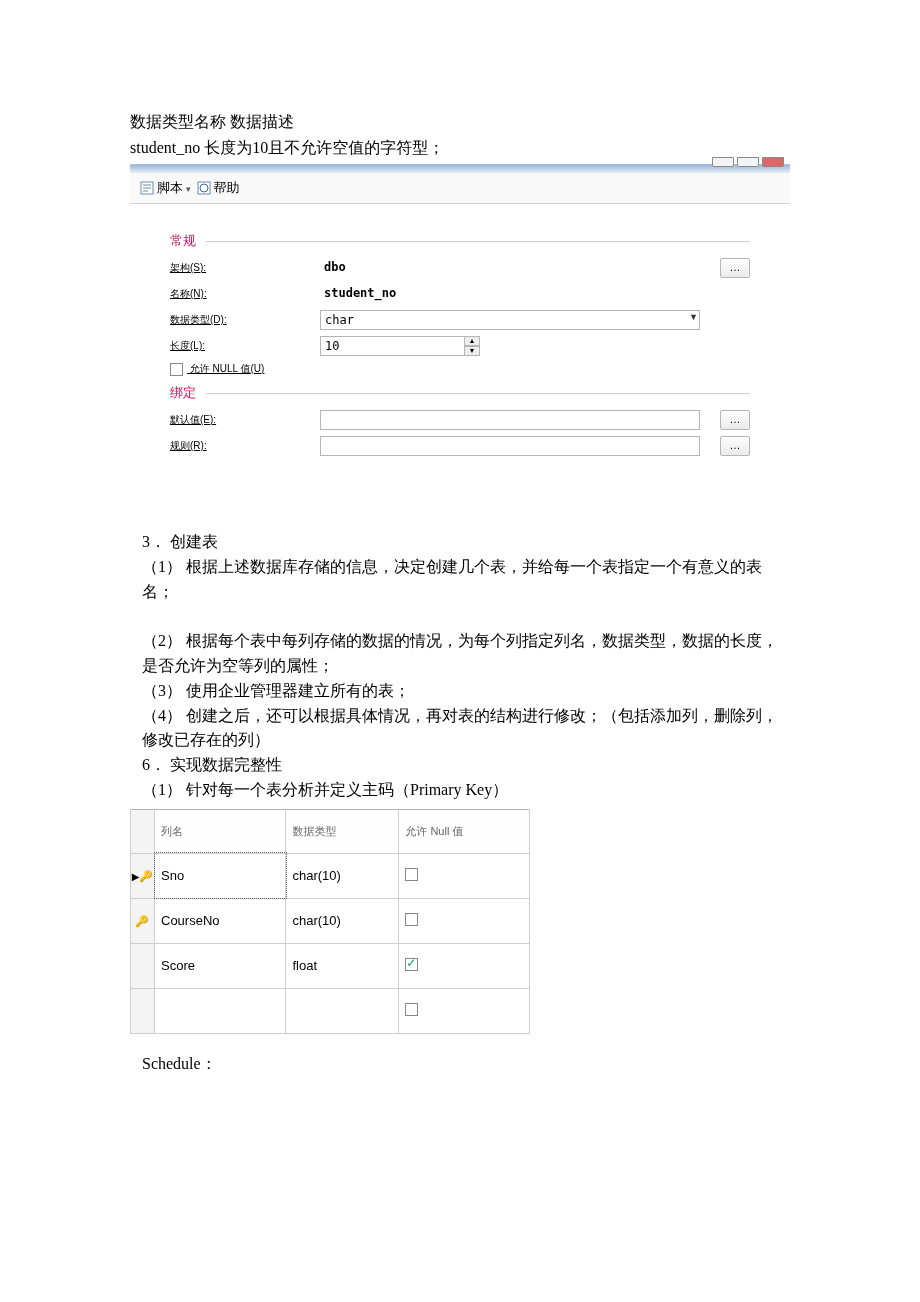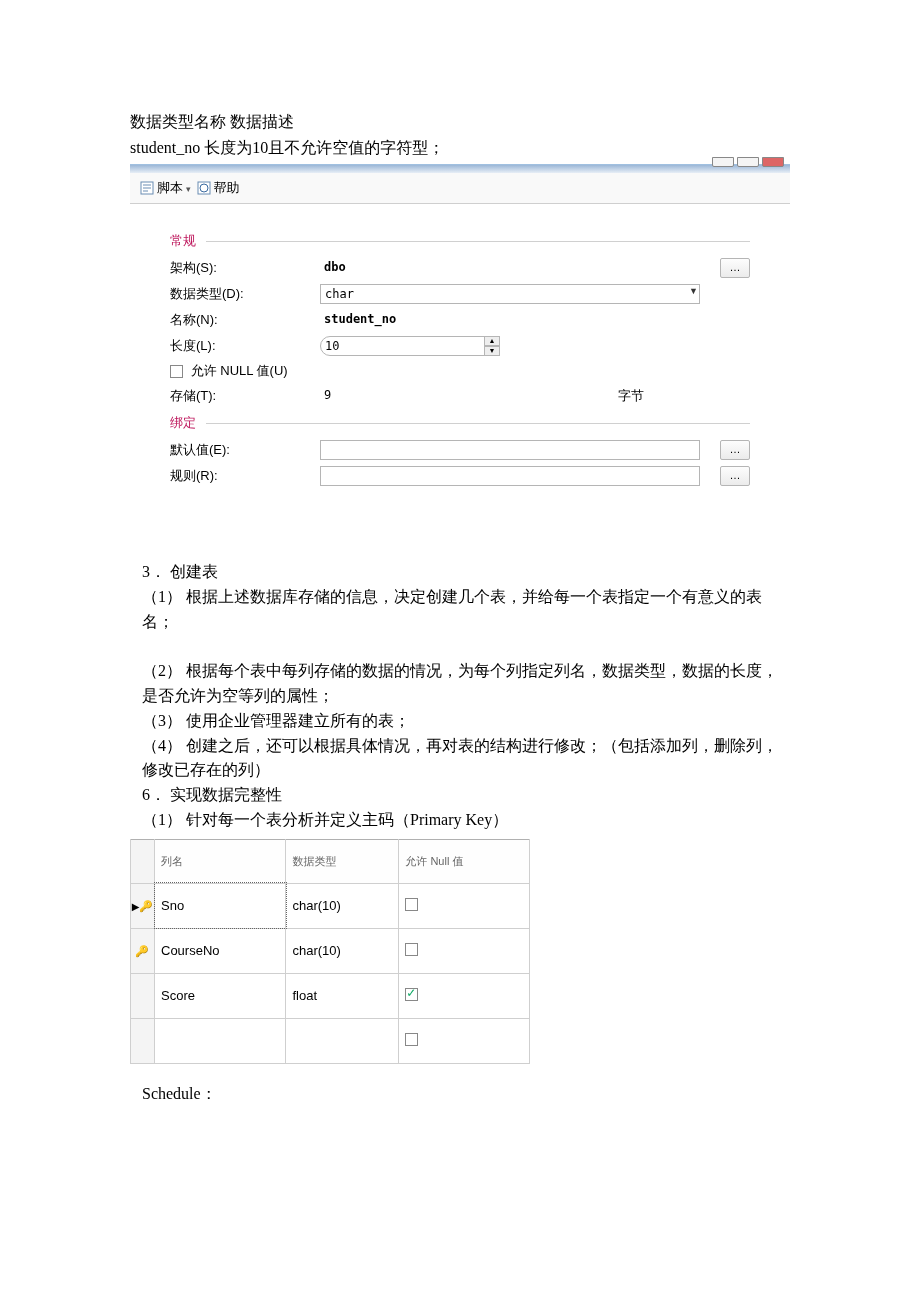--- a/index.html
+++ b/index.html
@@ -74,41 +74,42 @@
     flex: 1;
     border-top: 1px solid #d0d0d0;
   }
   .frow {
     display: flex;
     align-items: center;
     margin: 6px 0;
   }
   .flabel {
     width: 150px;
-    font-size: 13px;
+    font-size: 10px;
+    text-decoration: underline;
   }
   .fctrl { flex: 1; display: flex; align-items: center; gap: 8px; }
   .txtbox {
     font-family: "SimSun", monospace;
     font-size: 12px;
     padding: 2px 4px;
     border: 1px solid #b5b5b5;
     background: #fff;
     height: 20px;
   }
   .txtbox.plain { border: none; background: transparent; }
   .txtbox.full { width: 380px; font-weight: bold; }
   .txtbox.combo { width: 380px; }
   .combo-wrap { position: relative; display: inline-block; }
   .combo-arrow {
     position: absolute; right: 2px; top: 2px;
     font-size: 9px; color: #333;
   }
   .num-wrap { position: relative; display: inline-block; }
-  .num-wrap input { width: 180px; border-radius: 10px; }
+  .num-wrap input { width: 160px; }
   .num-spin {
     position: absolute; right: 0; top: 0; height: 20px; width: 16px;
     display: flex; flex-direction: column;
   }
   .num-spin span {
     flex: 1; font-size: 7px; line-height: 1;
     text-align: center;
     border: 1px solid #b5b5b5;
     background: #eee;
   }
@@ -232,33 +233,33 @@
 
     <div class="frow">
       <div class="flabel">架构(S):</div>
       <div class="fctrl">
         <span class="txtbox plain full">dbo</span>
         <div class="btn-ellipsis">…</div>
       </div>
     </div>
 
     <div class="frow">
+      <div class="flabel">名称(N):</div>
+      <div class="fctrl">
+        <span class="txtbox plain full">student_no</span>
+      </div>
+    </div>
+
+    <div class="frow">
       <div class="flabel">数据类型(D):</div>
       <div class="fctrl">
         <div class="combo-wrap">
           <input class="txtbox combo" value="char" style="">
           <span class="combo-arrow">▼</span>
         </div>
-      </div>
-    </div>
-
-    <div class="frow">
-      <div class="flabel">名称(N):</div>
-      <div class="fctrl">
-        <span class="txtbox plain full">student_no</span>
       </div>
     </div>
 
     <div class="frow">
       <div class="flabel">长度(L):</div>
       <div class="fctrl">
         <div class="num-wrap">
           <input class="txtbox" value="10" style="">
           <div class="num-spin">
               <span>▲</span>
@@ -268,27 +269,20 @@
       </div>
     </div>
 
     <div class="frow">
       <div class="flabel" style="width:auto;">
         <span class="chk"></span>
         <span>允许 NULL 值(U)</span>
       </div>
     </div>
 
-    <div class="frow">
-      <div class="flabel">存储(T):</div>
-      <div class="fctrl">
-        <span class="txtbox plain" style="width:290px;">9</span>
-        <span>字节</span>
-      </div>
-    </div>
 
     <div class="section-hdr">
       <span>绑定</span>
     </div>
 
     <div class="frow">
       <div class="flabel">默认值(E):</div>
       <div class="fctrl">
         <input class="txtbox full" value="" style="">
         <div class="btn-ellipsis">…</div>

